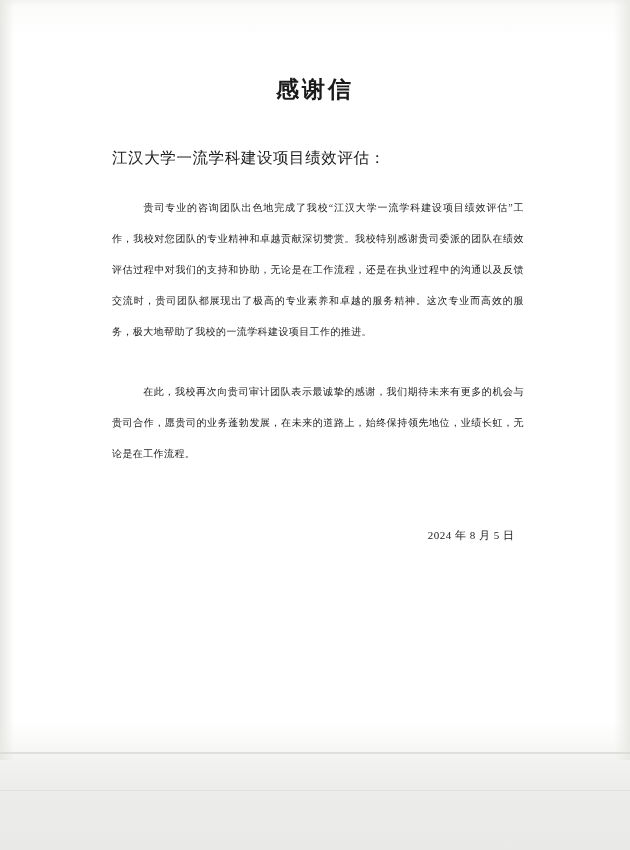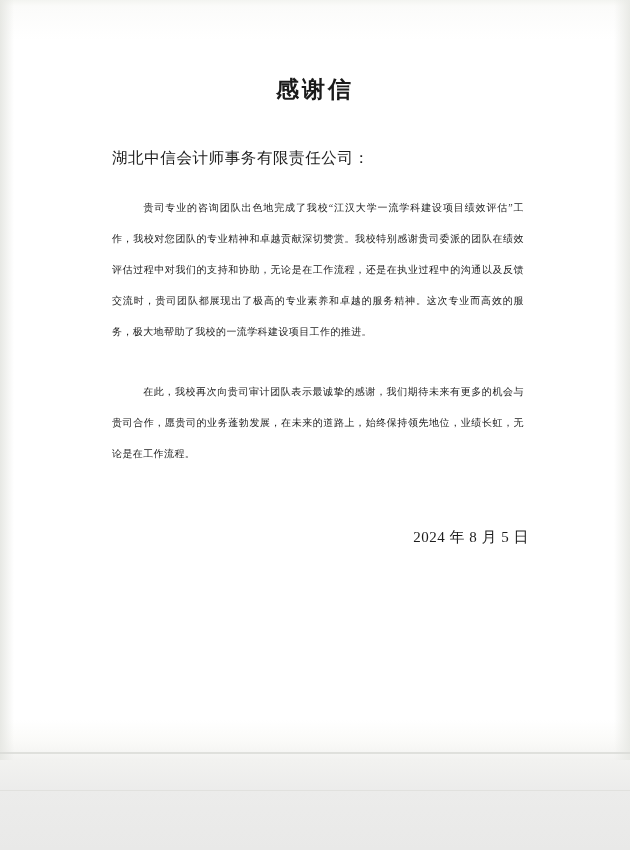--- a/index.html
+++ b/index.html
@@ -176,39 +176,39 @@
     color: #d8232a;
     opacity: .55;
   }
 
   
   .date-line {
     position: absolute;
     left: 396px;
     top: 528px;
     width: 150px;
-    font-size: 15px;
+    font-size: 11px;
     color: #1c1c1c;
     letter-spacing: .5px;
     text-align: center;
   }
 </style>
 </head>
 <body>
 
 <div id="page-scan">
 
   <div id="paper-shade-left"></div>
   <div id="paper-shade-right"></div>
 
   <div class="doc">
 
     <div class="doc-title">感谢信</div>
 
-    <div class="salutation">湖北中信会计师事务有限责任公司：</div>
+    <div class="salutation">江汉大学一流学科建设项目绩效评估：</div>
 
     <div class="body-block" id="para-1"><span class="indent"></span><span>贵司专业的咨询团队出色地完成了我校“江汉大学一流学科建设项目绩效评估”工作，我校对您团队的专业精神和卓越贡献深切赞赏。我校特别感谢贵司委派的团队在绩效评估过程中对我们的支持和协助，无论是在工作流程，还是在执业过程中的沟通以及反馈交流时，贵司团队都展现出了极高的专业素养和卓越的服务精神。这次专业而高效的服务，极大地帮助了我校的一流学科建设项目工作的推进。</span></div>
 
     <div class="body-block" id="para-2"><span class="indent"></span><span>在此，我校再次向贵司审计团队表示最诚挚的感谢，我们期待未来有更多的机会与贵司合作，愿贵司的业务蓬勃发展，在未来的道路上，始终保持领先地位，业绩长虹，无论是在工作流程。</span></div>
 
 
     <div class="date-line">2024 年 8 月 5 日</div>
 
   </div>
 

